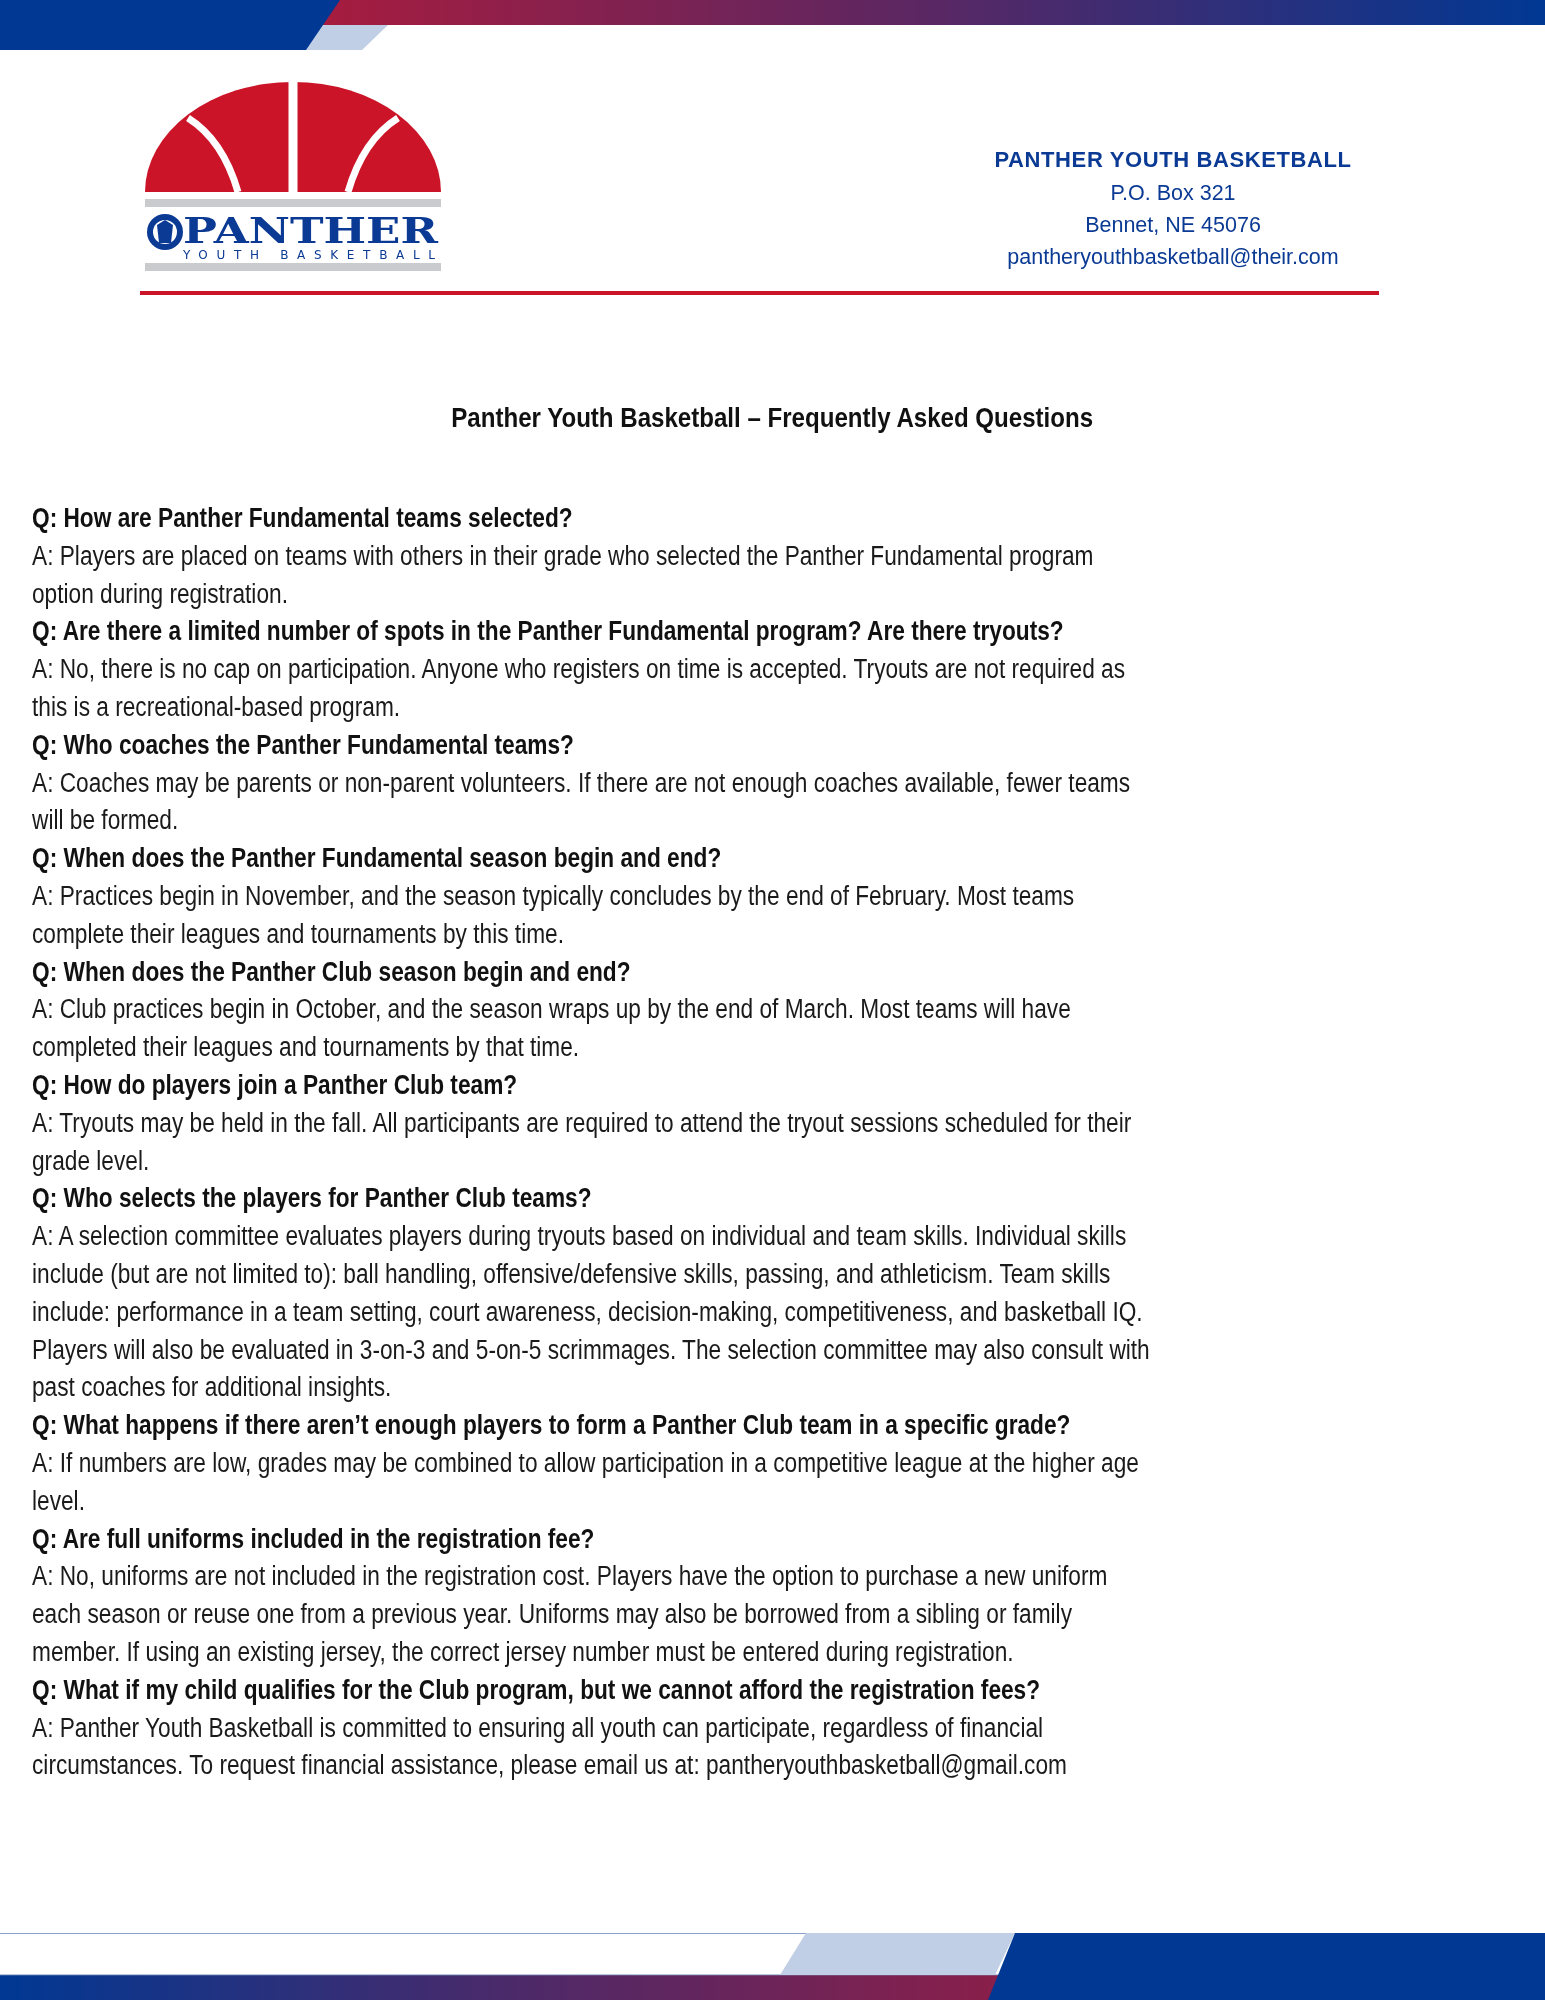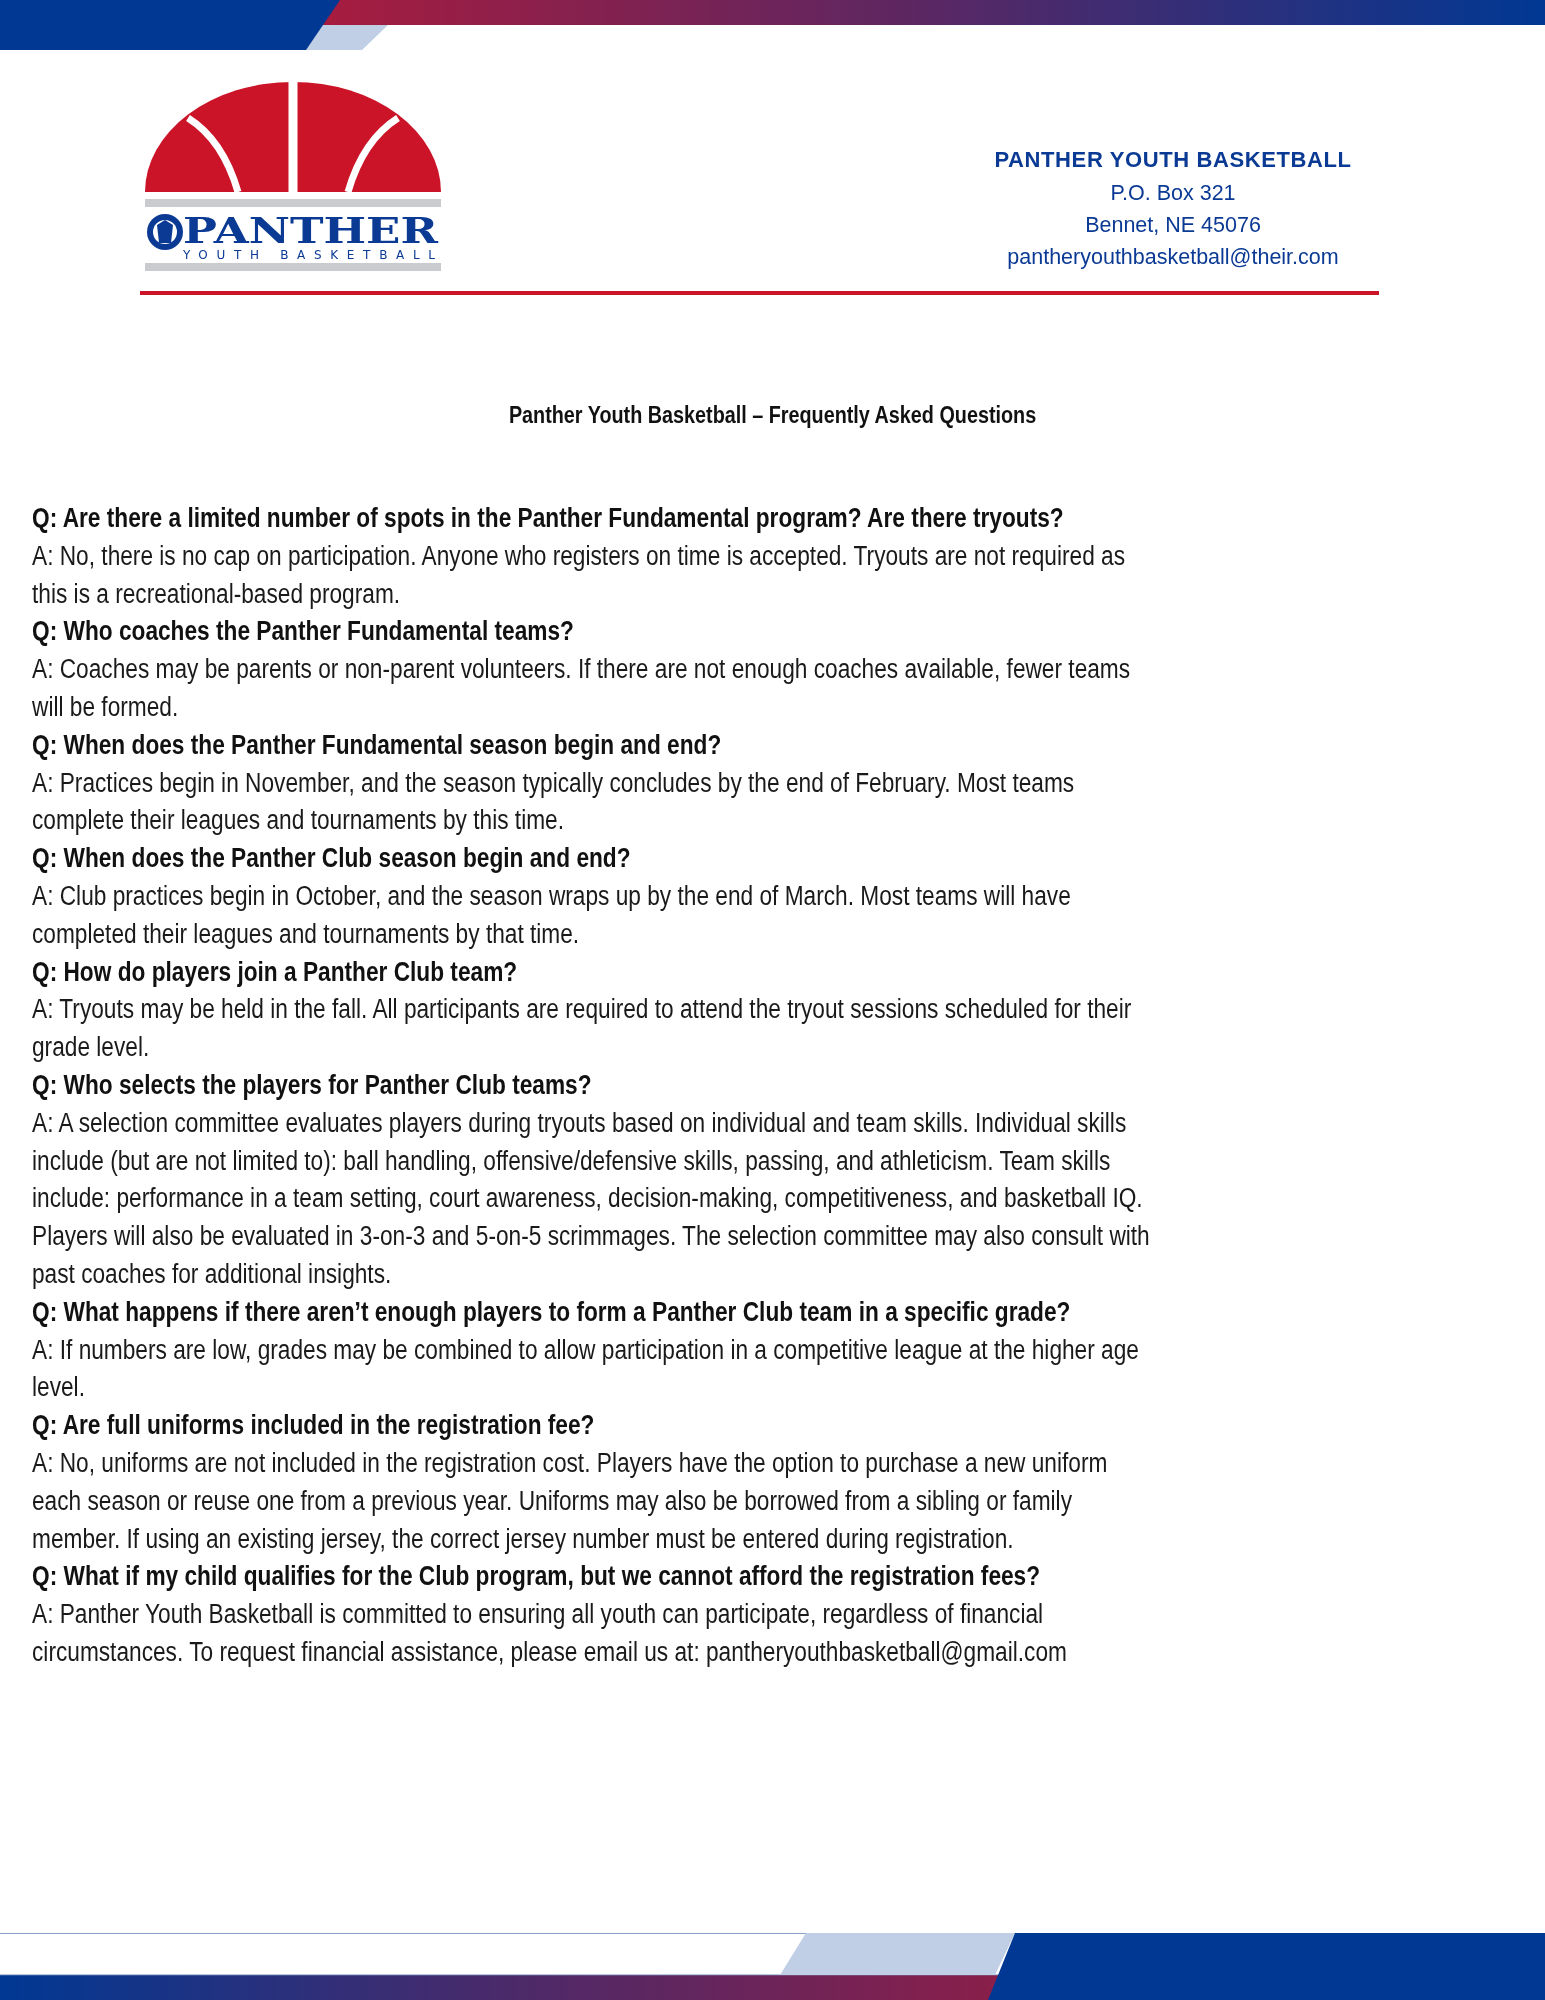--- a/index.html
+++ b/index.html
@@ -10,21 +10,21 @@
   .top-band { position: absolute; left: 0; top: 0; width: 1545px; height: 50px; }
   .bottom-band { position: absolute; left: 0; top: 1933px; width: 1545px; height: 67px; }
 
   
   .logo { position: absolute; left: 143px; top: 75px; width: 300px; height: 200px; }
   .contact { position: absolute; left: 958px; top: 143px; width: 430px; color: #0b3a94; text-align: center; }
   .contact .org { font-weight: bold; font-size: 22px; letter-spacing: 0.6px; height: 34px; line-height: 34px; }
   .contact .line { font-size: 21.5px; height: 32px; line-height: 32px; }
   .rule { position: absolute; left: 140px; top: 291px; width: 1239px; height: 4px; background: #cc1428; }
 
-  .title { position: absolute; left: 0; top: 402px; width: 1545px; text-align: center; font-size: 23px; font-weight: bold; color: #111; }
+  .title { position: absolute; left: 0; top: 402px; width: 1545px; text-align: center; font-size: 28px; font-weight: bold; color: #111; }
   .title span { display: inline-block; transform: scaleX(0.86); transform-origin: center; }
 
   .faq { position: absolute; left: 32px; top: 500px; width: 1490px; }
   .faq .ln { height: 37.8px; line-height: 37.8px; font-size: 27px; white-space: nowrap; transform: scaleX(0.84); transform-origin: left center; }
   .faq .q { font-weight: bold; }
   .faq .a { font-weight: normal; color: #1a1a1a; }
 </style>
 </head>
 <body>
 
@@ -67,20 +67,25 @@
   <div class="line">pantheryouthbasketball@their.com</div>
 </div>
 
 <div class="rule"></div>
 
 <div class="title">
   <span>Panther Youth Basketball – Frequently Asked Questions</span>
 </div>
 
 <div class="faq" id="faq">
+  <div>
+    <div class="ln q">Q: How are Panther Fundamental teams selected?</div>
+    <div class="ln a">A: Players are placed on teams with others in their grade who selected the Panther Fundamental program</div>
+    <div class="ln a">option during registration.</div>
+  </div>
   <div>
     <div class="ln q">Q: Are there a limited number of spots in the Panther Fundamental program? Are there tryouts?</div>
     <div class="ln a">A: No, there is no cap on participation. Anyone who registers on time is accepted. Tryouts are not required as</div>
     <div class="ln a">this is a recreational-based program.</div>
   </div>
   <div>
     <div class="ln q">Q: Who coaches the Panther Fundamental teams?</div>
     <div class="ln a">A: Coaches may be parents or non-parent volunteers. If there are not enough coaches available, fewer teams</div>
     <div class="ln a">will be formed.</div>
   </div>

